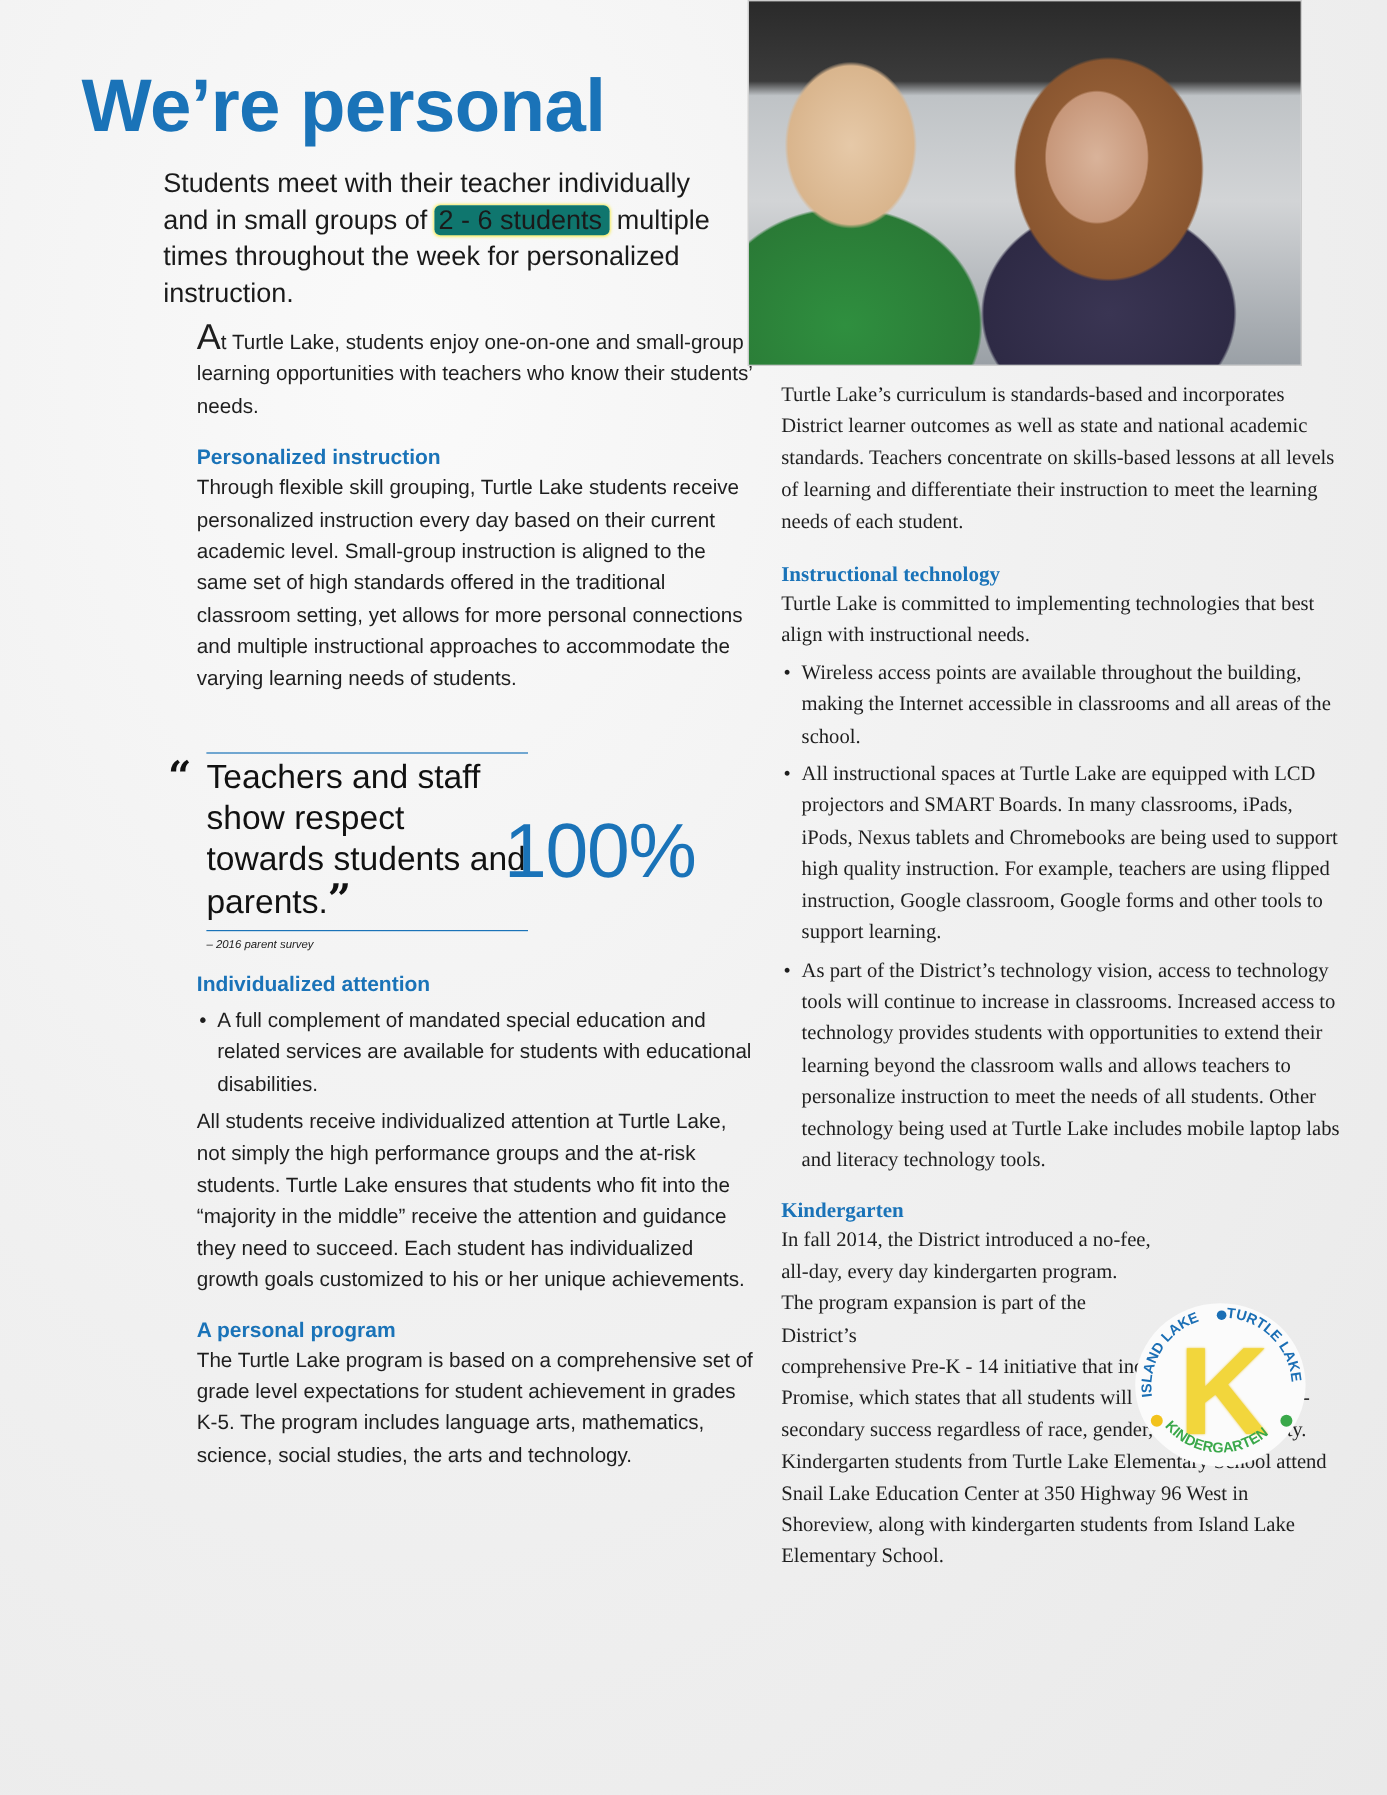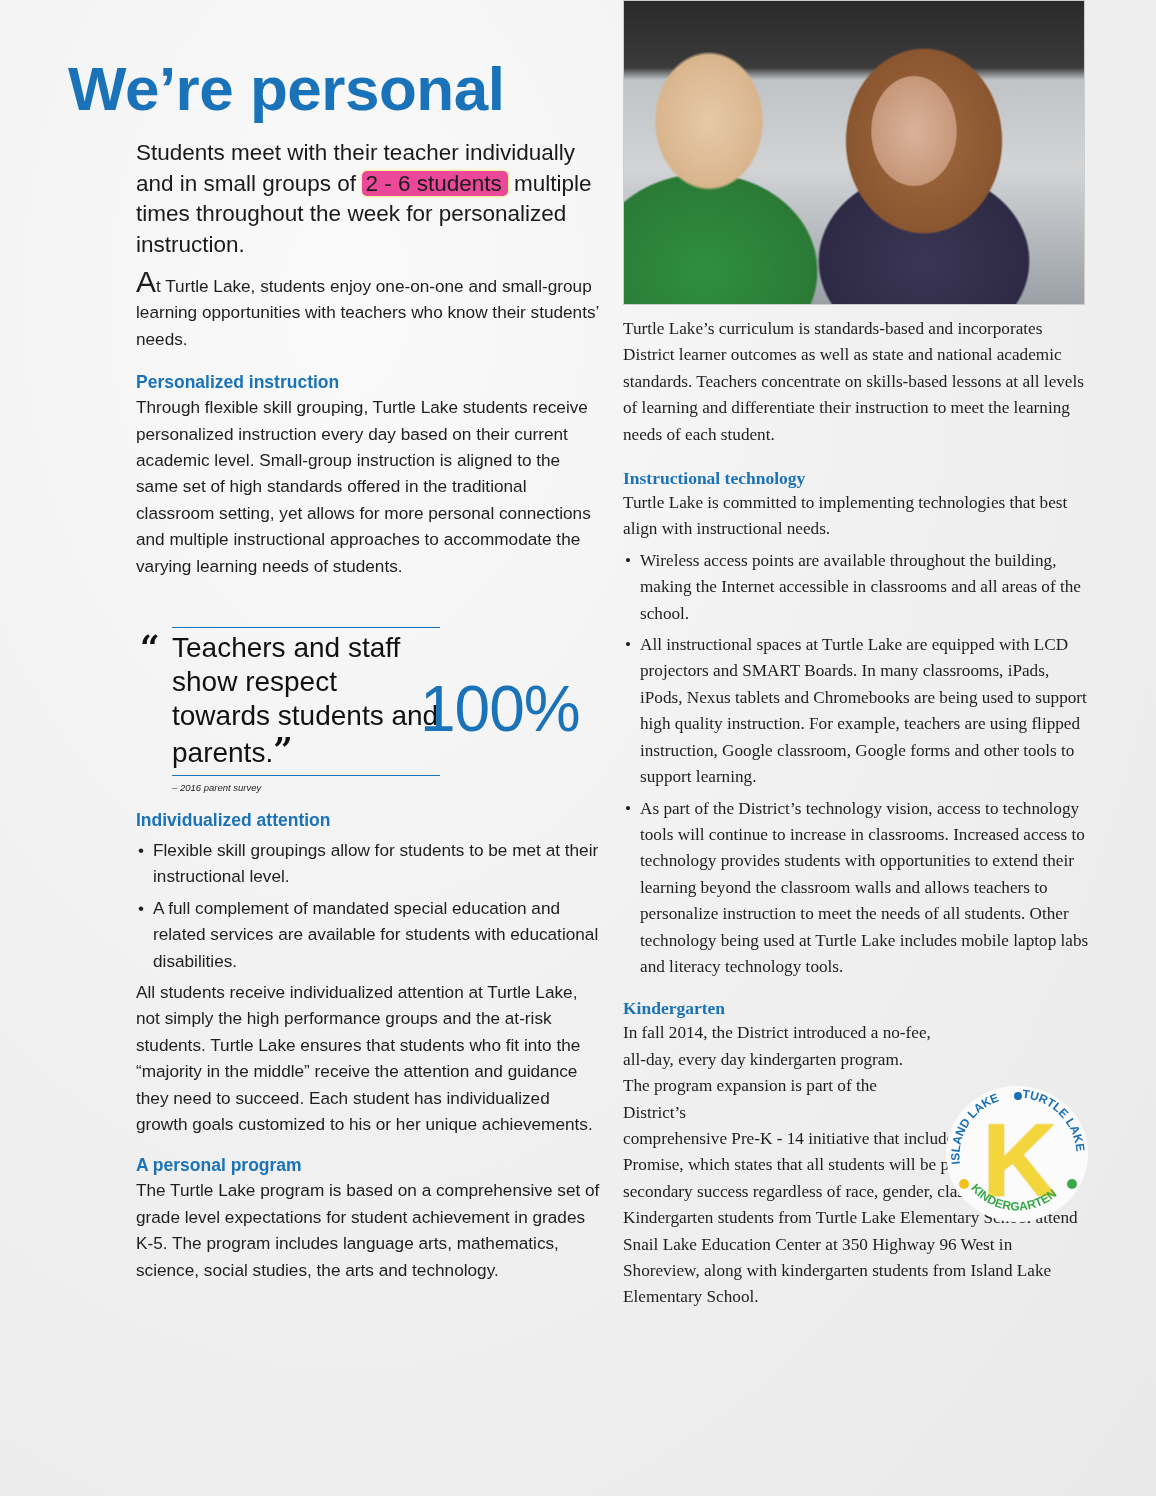--- a/index.html
+++ b/index.html
@@ -13,23 +13,23 @@
   }
   #title {
     position: absolute; left: 68px; top: 58px;
     font-size: 62px; font-weight: bold; color: #1a73b8; letter-spacing: -0.5px;
     line-height: 1;
   }
   #intro {
     position: absolute; left: 136px; top: 138px; width: 480px;
     font-size: 22.5px; line-height: 30.5px; color: #1a1a1a;
   }
-  .hl { background: #ec4899; border-radius: 5px; padding: 0 6px 0 3px; box-shadow: 0 0 3px #f7e800; }
+  .hl { background: #0f766e; border-radius: 5px; padding: 0 6px 0 3px; box-shadow: 0 0 3px #f7e800; }
   .col {
-    position: absolute; font-size: 17.2px; line-height: 26.4px; color: #1e1e1e;
+    position: absolute; font-size: 17.2px; line-height: 26.4px; color: #1e1e1e; margin-left: 28px;
   }
   #left { left: 136px; width: 466px; }
   #right { left: 623px; width: 470px; }
   .h { color: #1a73b8; font-weight: bold; font-size: 17.5px; line-height: 24px; }
   p { margin: 0; }
   .dropcap { font-size: 30px; line-height: 20px; }
   ul.bullets { list-style: none; }
   ul.bullets li { position: relative; padding-left: 17px; margin-top: 5px; }
   ul.bullets li::before { content: "\2022"; position: absolute; left: 2px; top: 0; }
   #photo {
@@ -86,21 +86,20 @@
   <span id="qopen" class="qmark">“</span>
   <div id="quote-text"><span>Teachers and staff show respect towards students and parents.</span><span class="qmark">”</span></div>
   <div id="stat">100%</div>
   <div class="qline" style="top:148px;"></div>
   <div id="source">– 2016 parent survey</div>
 </div>
 
 <div class="col" style="left:136px; width:466px; top:808px;">
   <div class="h">Individualized attention</div>
   <ul class="bullets">
-    <li>Flexible skill groupings allow for students to be met at their instructional level.</li>
     <li>A full complement of mandated special education and related services are available for students with educational disabilities.</li>
   </ul>
   <p style="margin-top:5px;">All students receive individualized attention at Turtle Lake, not simply the high performance groups and the at-risk students. Turtle Lake ensures that students who fit into the “majority in the middle” receive the attention and guidance they need to succeed. Each student has individualized growth goals customized to his or her unique achievements.</p>
   <div class="h" style="margin-top:16px;">A personal program</div>
   <p>The Turtle Lake program is based on a comprehensive set of grade level expectations for student achievement in grades K-5. The program includes language arts, mathematics, science, social studies, the arts and technology.</p>
 </div>
 
 <div id="photo" title="teacher-with-student-photo"></div>
 
 <div id="right" class="col" style="top:316px;font-family:Liberation Serif, serif;">

